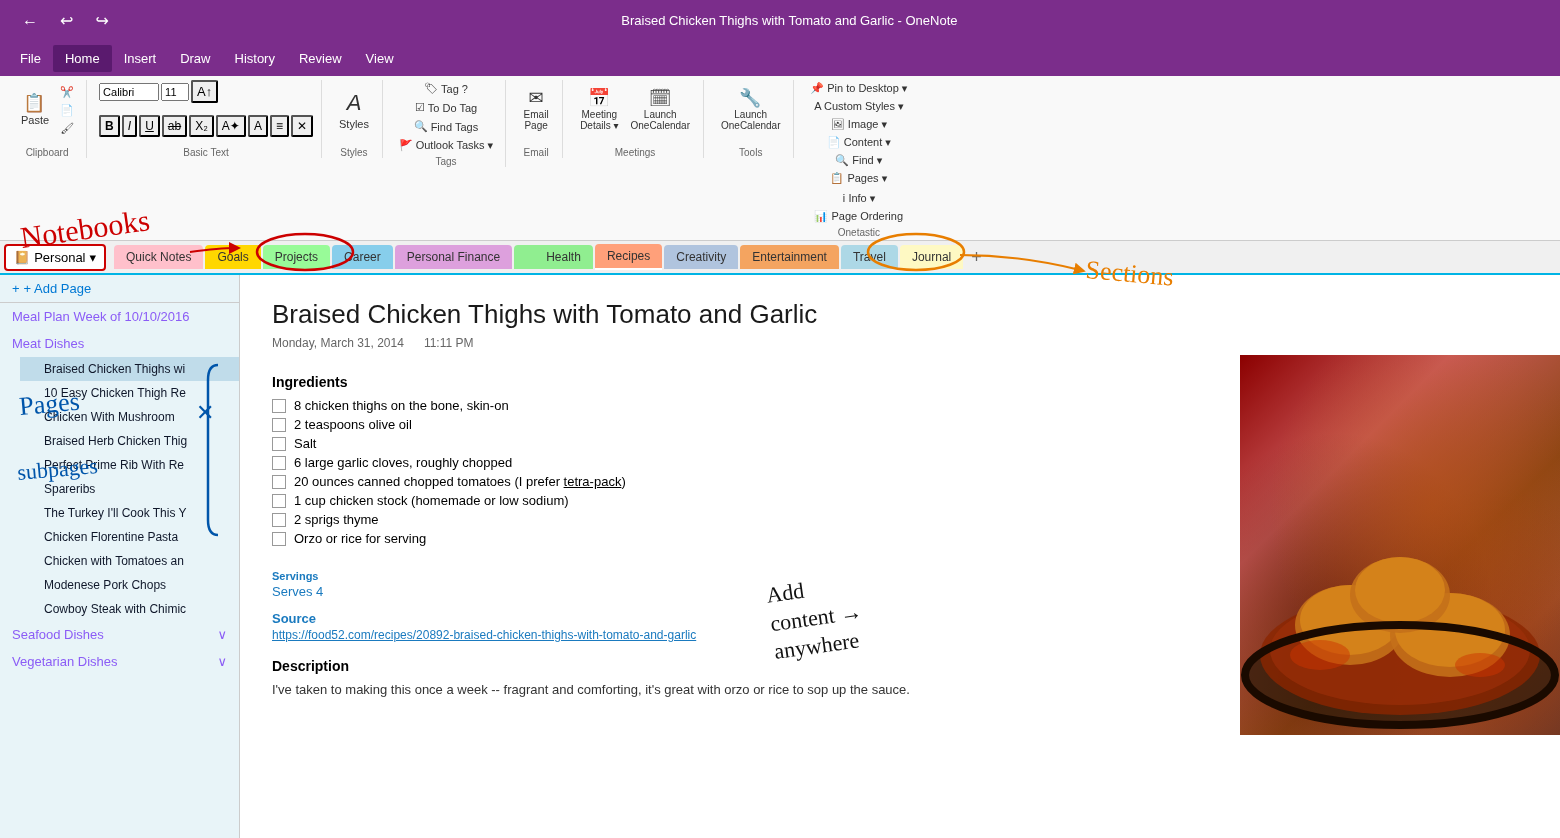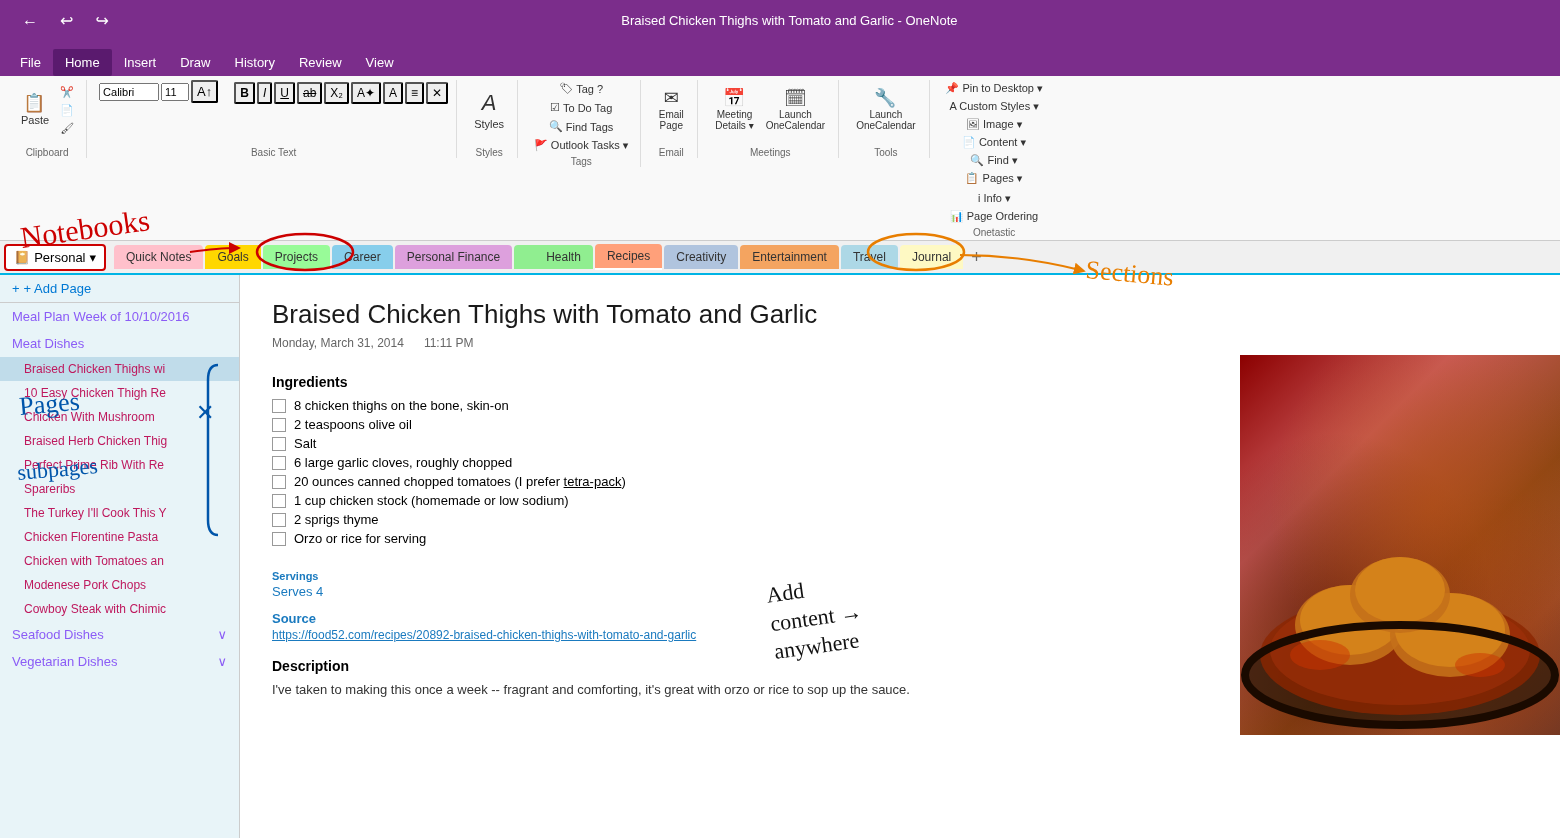--- a/index.html
+++ b/index.html
@@ -15,21 +15,21 @@
       justify-content: space-between;
       height: 40px;
     }
     .title-bar-left { display: flex; align-items: center; gap: 10px; }
     .title-bar-btn { background: none; border: none; color: white; cursor: pointer; font-size: 16px; padding: 2px 6px; }
 
     
     .menu-bar {
       background: #7B2D8B;
       display: flex;
-      align-items: flex-end;
+      align-items: center;
       padding: 0 8px;
       height: 36px;
     }
     .menu-item {
       color: white;
       padding: 6px 12px;
       cursor: pointer;
       font-size: 13px;
       border-radius: 2px;
     }
@@ -155,25 +155,26 @@
       color: #8b5cf6;
       font-weight: 500;
       cursor: pointer;
       display: flex;
       align-items: center;
       justify-content: space-between;
     }
     .page-item {
       padding: 5px 12px 5px 24px;
       font-size: 12px;
-      color: #be185d;
+      color: #0f172a;
       cursor: pointer;
       white-space: nowrap;
       overflow: hidden;
       text-overflow: ellipsis;
+      margin-left: 20px;
     }
     .page-item.active { background: #c0dcea; font-weight: 500; }
 
     
     .content-area {
       flex: 1;
       background: white;
       padding: 24px 32px;
       overflow-y: auto;
       position: relative;
@@ -287,21 +288,21 @@
       <div style="display:flex;flex-direction:column;gap:1px;">
         <div class="ribbon-btn ribbon-btn-small">✂️</div>
         <div class="ribbon-btn ribbon-btn-small">📄</div>
         <div class="ribbon-btn ribbon-btn-small">🖌</div>
       </div>
     </div>
     <span class="ribbon-group-label">Clipboard</span>
   </div>
 
   <div class="ribbon-group">
-    <div style="display:flex;flex-direction:row;gap:16px;width:100%;justify-content:center;">
+    <div style="display:flex;flex-direction:column;gap:10px;width:100%;justify-content:center;">
       <div style="display:flex;align-items:center;gap:2px;margin-bottom:2px;">
         <input type="text" value="Calibri" style="width: 60px; font-size: 11px; padding: 1px 2px;">
         <input type="text" value="11" style="width: 28px; font-size: 11px; padding: 1px 2px;">
         <button class="fmt-btn" style="font-size:13px;">A↑</button>
       </div>
       <div class="formatting-row">
         <button class="fmt-btn fmt-btn-b">B</button>
         <button class="fmt-btn fmt-btn-i">I</button>
         <button class="fmt-btn fmt-btn-u">U</button>
         <button class="fmt-btn" style="text-decoration:line-through;">ab</button>

